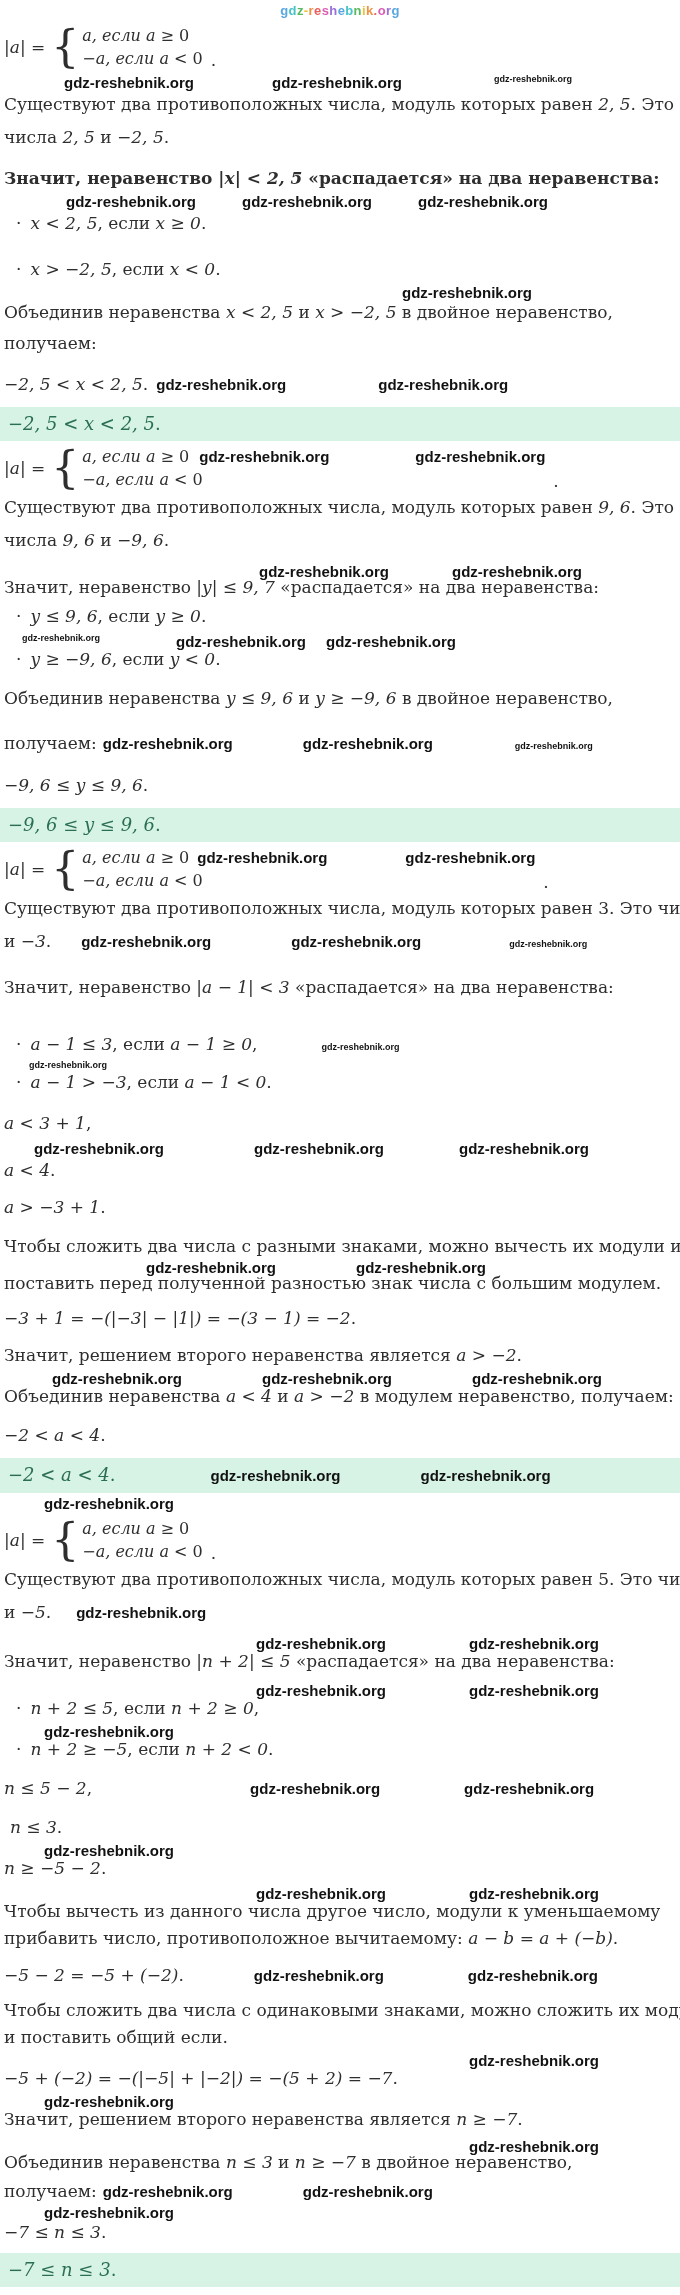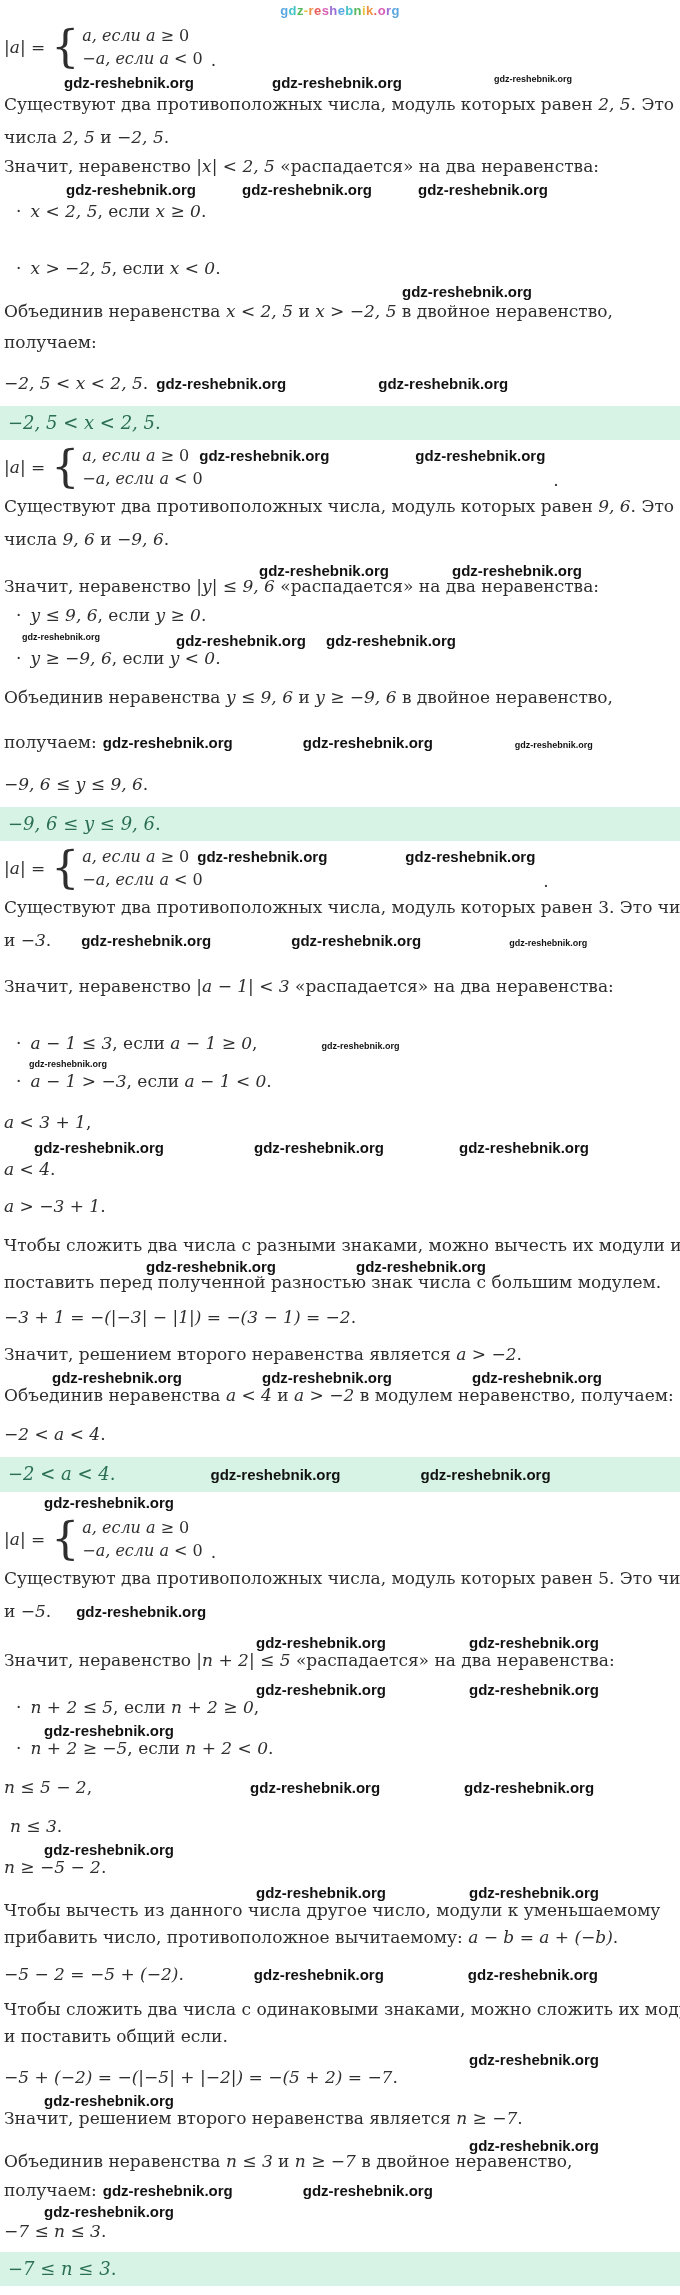--- a/index.html
+++ b/index.html
@@ -52,28 +52,28 @@
       </span>
       <span class="pw-tail">.</span>
     </div>
     <div class="wmrow" style="height: 18px;">
       <span class="wm" style="left: 60px;">gdz-reshebnik.org</span>
       <span class="wm" style="left: 268px;">gdz-reshebnik.org</span>
       <span class="wm wm-sm" style="left: 490px;">gdz-reshebnik.org</span>
     </div>
     <div class="line"><span class="line-text"><span>Существуют два противоположных числа, модуль которых равен </span><span class="mi">2, 5</span><span>. Это</span></span></div>
     <div class="line" style="margin-top: 8px;"><span class="line-text"><span>числа </span><span class="mi">2, 5</span><span> и </span><span class="mi">−2, 5</span><span>.</span></span></div>
-    <div class="line" style="margin-top: 4px;"><span class="line-text"><span>Значит, неравенство </span><span class="mi">|x| &lt; 2, 5</span><span> «распадается» на два неравенства:</span></span></div>
+    <div class="line" style="margin-top: 16px; font-weight: bold;"><span class="line-text"><span>Значит, неравенство </span><span class="mi">|x| &lt; 2, 5</span><span> «распадается» на два неравенства:</span></span></div>
     <div class="wmrow" style="height: 18px; margin-top: 2px;">
       <span class="wm" style="left: 62px;">gdz-reshebnik.org</span>
       <span class="wm" style="left: 238px;">gdz-reshebnik.org</span>
       <span class="wm" style="left: 414px;">gdz-reshebnik.org</span>
     </div>
     <div class="line"><span class="bullet">·</span><span class="line-text"><span class="mi">x &lt; 2, 5</span><span>, если </span><span class="mi">x ≥ 0</span><span>.</span></span></div>
-    <div class="line" style="margin-top: 32px;"><span class="bullet">·</span><span class="line-text"><span class="mi">x &gt; −2, 5</span><span>, если </span><span class="mi">x &lt; 0</span><span>.</span></span></div>
+    <div class="line" style="margin-top: 21px;"><span class="bullet">·</span><span class="line-text"><span class="mi">x &gt; −2, 5</span><span>, если </span><span class="mi">x &lt; 0</span><span>.</span></span></div>
     <div class="wmrow" style="height: 16px; margin-top: 2px;">
       <span class="wm" style="left: 398px;">gdz-reshebnik.org</span>
     </div>
     <div class="line"><span class="line-text"><span>Объединив неравенства </span><span class="mi">x &lt; 2, 5</span><span> и </span><span class="mi">x &gt; −2, 5</span><span> в двойное неравенство,</span></span></div>
     <div class="line" style="margin-top: 6px;"><span class="line-text"><span>получаем:</span></span></div>
     <div class="line" style="margin-top: 16px;"><span class="line-text"><span class="mi">−2, 5 &lt; x &lt; 2, 5</span><span>.</span></span><span class="wm" style="margin-left: 8px;">gdz-reshebnik.org</span><span class="wm" style="margin-left: 92px;">gdz-reshebnik.org</span></div>
     <div class="hl" style="margin-top: 10px;"><span class="hl-text"><span class="mi">−2, 5 &lt; x &lt; 2, 5</span><span>.</span></span></div>
     <div class="pw" style="margin-top: 4px;">
       <span class="pw-lhs"><span>|</span><span class="mi">a</span><span>| =</span></span>
       <span class="brace">{</span>
@@ -82,21 +82,21 @@
         <span class="pw-line"><span>−</span><span class="mi">a, если a</span><span> &lt; 0</span></span>
       </span>
       <span class="pw-tail">.</span>
     </div>
     <div class="line" style="margin-top: 4px;"><span class="line-text"><span>Существуют два противоположных числа, модуль которых равен </span><span class="mi">9, 6</span><span>. Это</span></span></div>
     <div class="line" style="margin-top: 8px;"><span class="line-text"><span>числа </span><span class="mi">9, 6</span><span> и </span><span class="mi">−9, 6</span><span>.</span></span></div>
     <div class="wmrow" style="height: 12px; margin-top: 10px;">
       <span class="wm" style="left: 255px;">gdz-reshebnik.org</span>
       <span class="wm" style="left: 448px;">gdz-reshebnik.org</span>
     </div>
-    <div class="line"><span class="line-text"><span>Значит, неравенство </span><span class="mi">|y| ≤ 9, 6</span><span> «распадается» на два неравенства:</span></span></div>
+    <div class="line"><span class="line-text"><span>Значит, неравенство </span><span class="mi">|y| ≤ 9, 7</span><span> «распадается» на два неравенства:</span></span></div>
     <div class="line" style="margin-top: 4px;"><span class="bullet">·</span><span class="line-text"><span class="mi">y ≤ 9, 6</span><span>, если </span><span class="mi">y ≥ 0</span><span>.</span></span></div>
     <div class="wmrow" style="height: 14px; margin-top: 4px;">
       <span class="wm wm-sm" style="left: 18px;">gdz-reshebnik.org</span>
       <span class="wm" style="left: 172px;">gdz-reshebnik.org</span>
       <span class="wm" style="left: 322px;">gdz-reshebnik.org</span>
     </div>
     <div class="line"><span class="bullet">·</span><span class="line-text"><span class="mi">y ≥ −9, 6</span><span>, если </span><span class="mi">y &lt; 0</span><span>.</span></span></div>
     <div class="line" style="margin-top: 14px;"><span class="line-text"><span>Объединив неравенства </span><span class="mi">y ≤ 9, 6</span><span> и </span><span class="mi">y ≥ −9, 6</span><span> в двойное неравенство,</span></span></div>
     <div class="line" style="margin-top: 20px;"><span class="line-text"><span>получаем:</span></span><span class="wm" style="margin-left: 6px;">gdz-reshebnik.org</span><span class="wm" style="margin-left: 70px;">gdz-reshebnik.org</span><span class="wm wm-sm" style="margin-left: 82px;">gdz-reshebnik.org</span></div>
     <div class="line" style="margin-top: 14px;"><span class="line-text"><span class="mi">−9, 6 ≤ y ≤ 9, 6</span><span>.</span></span></div>

